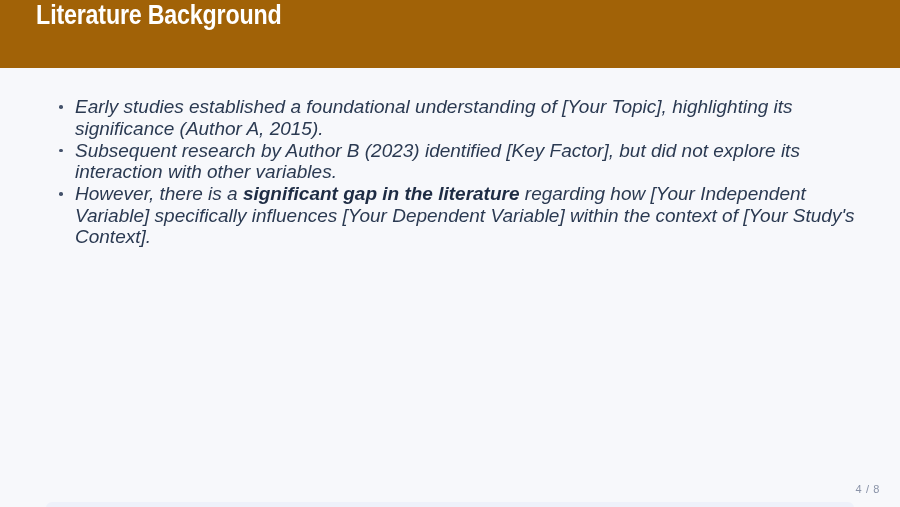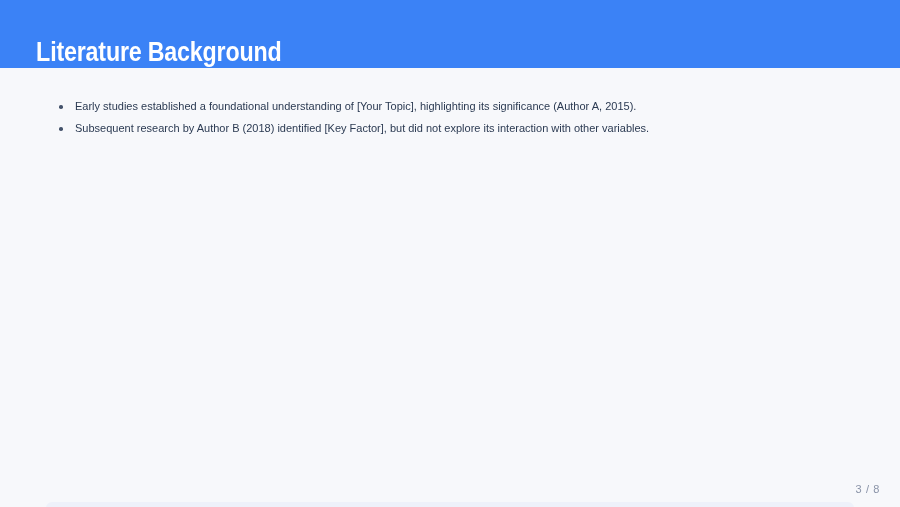--- a/index.html
+++ b/index.html
@@ -10,22 +10,22 @@
     overflow:hidden;
     position:relative;
   }
   .slide{
     position:absolute;inset:0;
     background:#f7f8fb;
     display:flex;flex-direction:column;
   }
   .slide-header{
     height:68px;
-    background:#3b82f6;
-    display:flex;align-items:flex-end;
+    background:#a16207;
+    display:flex;align-items:flex-start;
     flex:0 0 68px;
   }
   .slide-title{
     color:#ffffff;
     font-size:27px;
     font-weight:bold;
     letter-spacing:-0.2px;
     padding-left:42px;
     font-family:"Liberation Sans Narrow","Liberation Sans","DejaVu Sans Condensed",sans-serif;
     transform:scaleX(0.86);
@@ -37,25 +37,26 @@
     position:relative;
     padding:28px 40px 0 40px;
   }
   ul.bullets{
     margin:0;padding:0 0 0 35px;
     list-style:none;
   }
   ul.bullets li{
     position:relative;
     color:#2b3a52;
-    font-size:11px;
+    font-size:19px;
     line-height:21.5px;
     margin:0 0 0.5px 0;
     padding-left:0;
     max-width:790px;
+    font-style:italic;
   }
   ul.bullets li::before{
     content:"";
     position:absolute;
     left:-16px;top:9px;
     width:3.5px;height:3.5px;
     border-radius:50%;
     background:#44526b;
   }
   ul.bullets li b{font-weight:bold;color:#1e2c44;}
@@ -83,23 +84,24 @@
 
 <div class="slide">
 
   <div class="slide-header">
     <div class="slide-title">Literature Background</div>
   </div>
 
   <div class="slide-body">
     <ul class="bullets" id="bullet-list">
         <li><span>Early studies established a foundational understanding of [Your Topic], highlighting its significance (Author A, 2015).</span></li>
-        <li><span>Subsequent research by Author B (2018) identified [Key Factor], but did not explore its interaction with other variables.</span></li>
+        <li><span>Subsequent research by Author B (2023) identified [Key Factor], but did not explore its interaction with other variables.</span></li>
+        <li><span>However, there is a </span><b>significant gap in the literature</b><span> regarding how [Your Independent Variable] specifically influences [Your Dependent Variable] within the context of [Your Study's Context].</span></li>
       </ul>
 
     <div class="notes-box">
       
     </div>
 
-    <div class="page-indicator">3 / 8</div>
+    <div class="page-indicator">4 / 8</div>
   </div>
 
 </div>
 
 </body></html>

